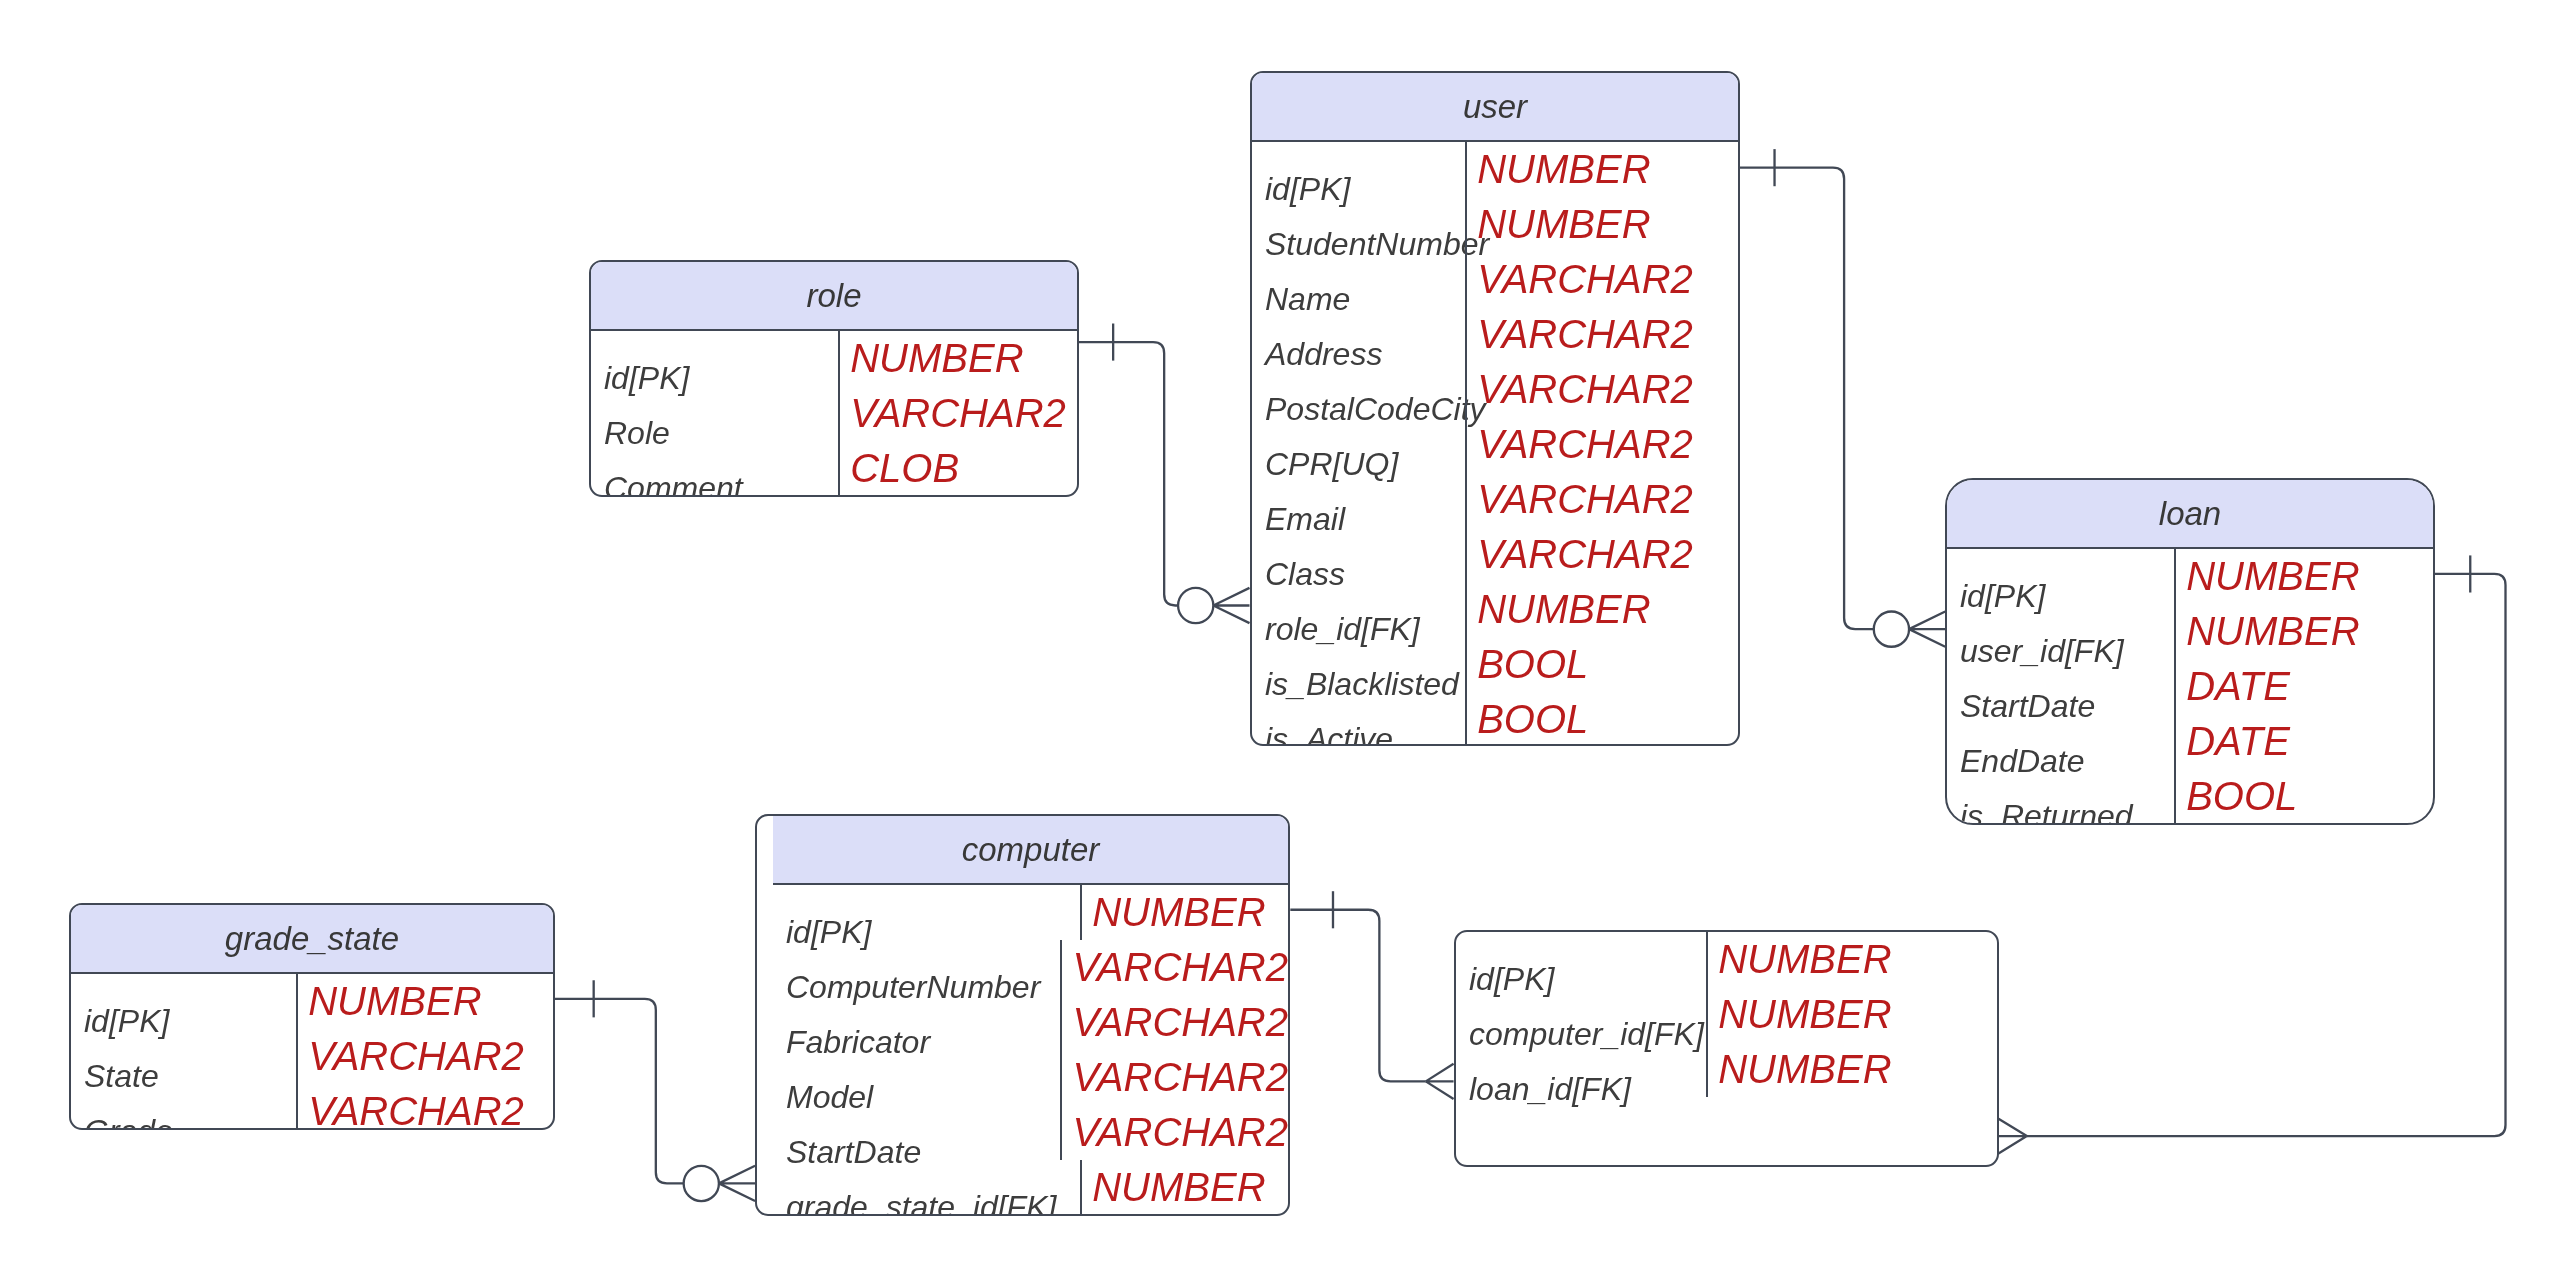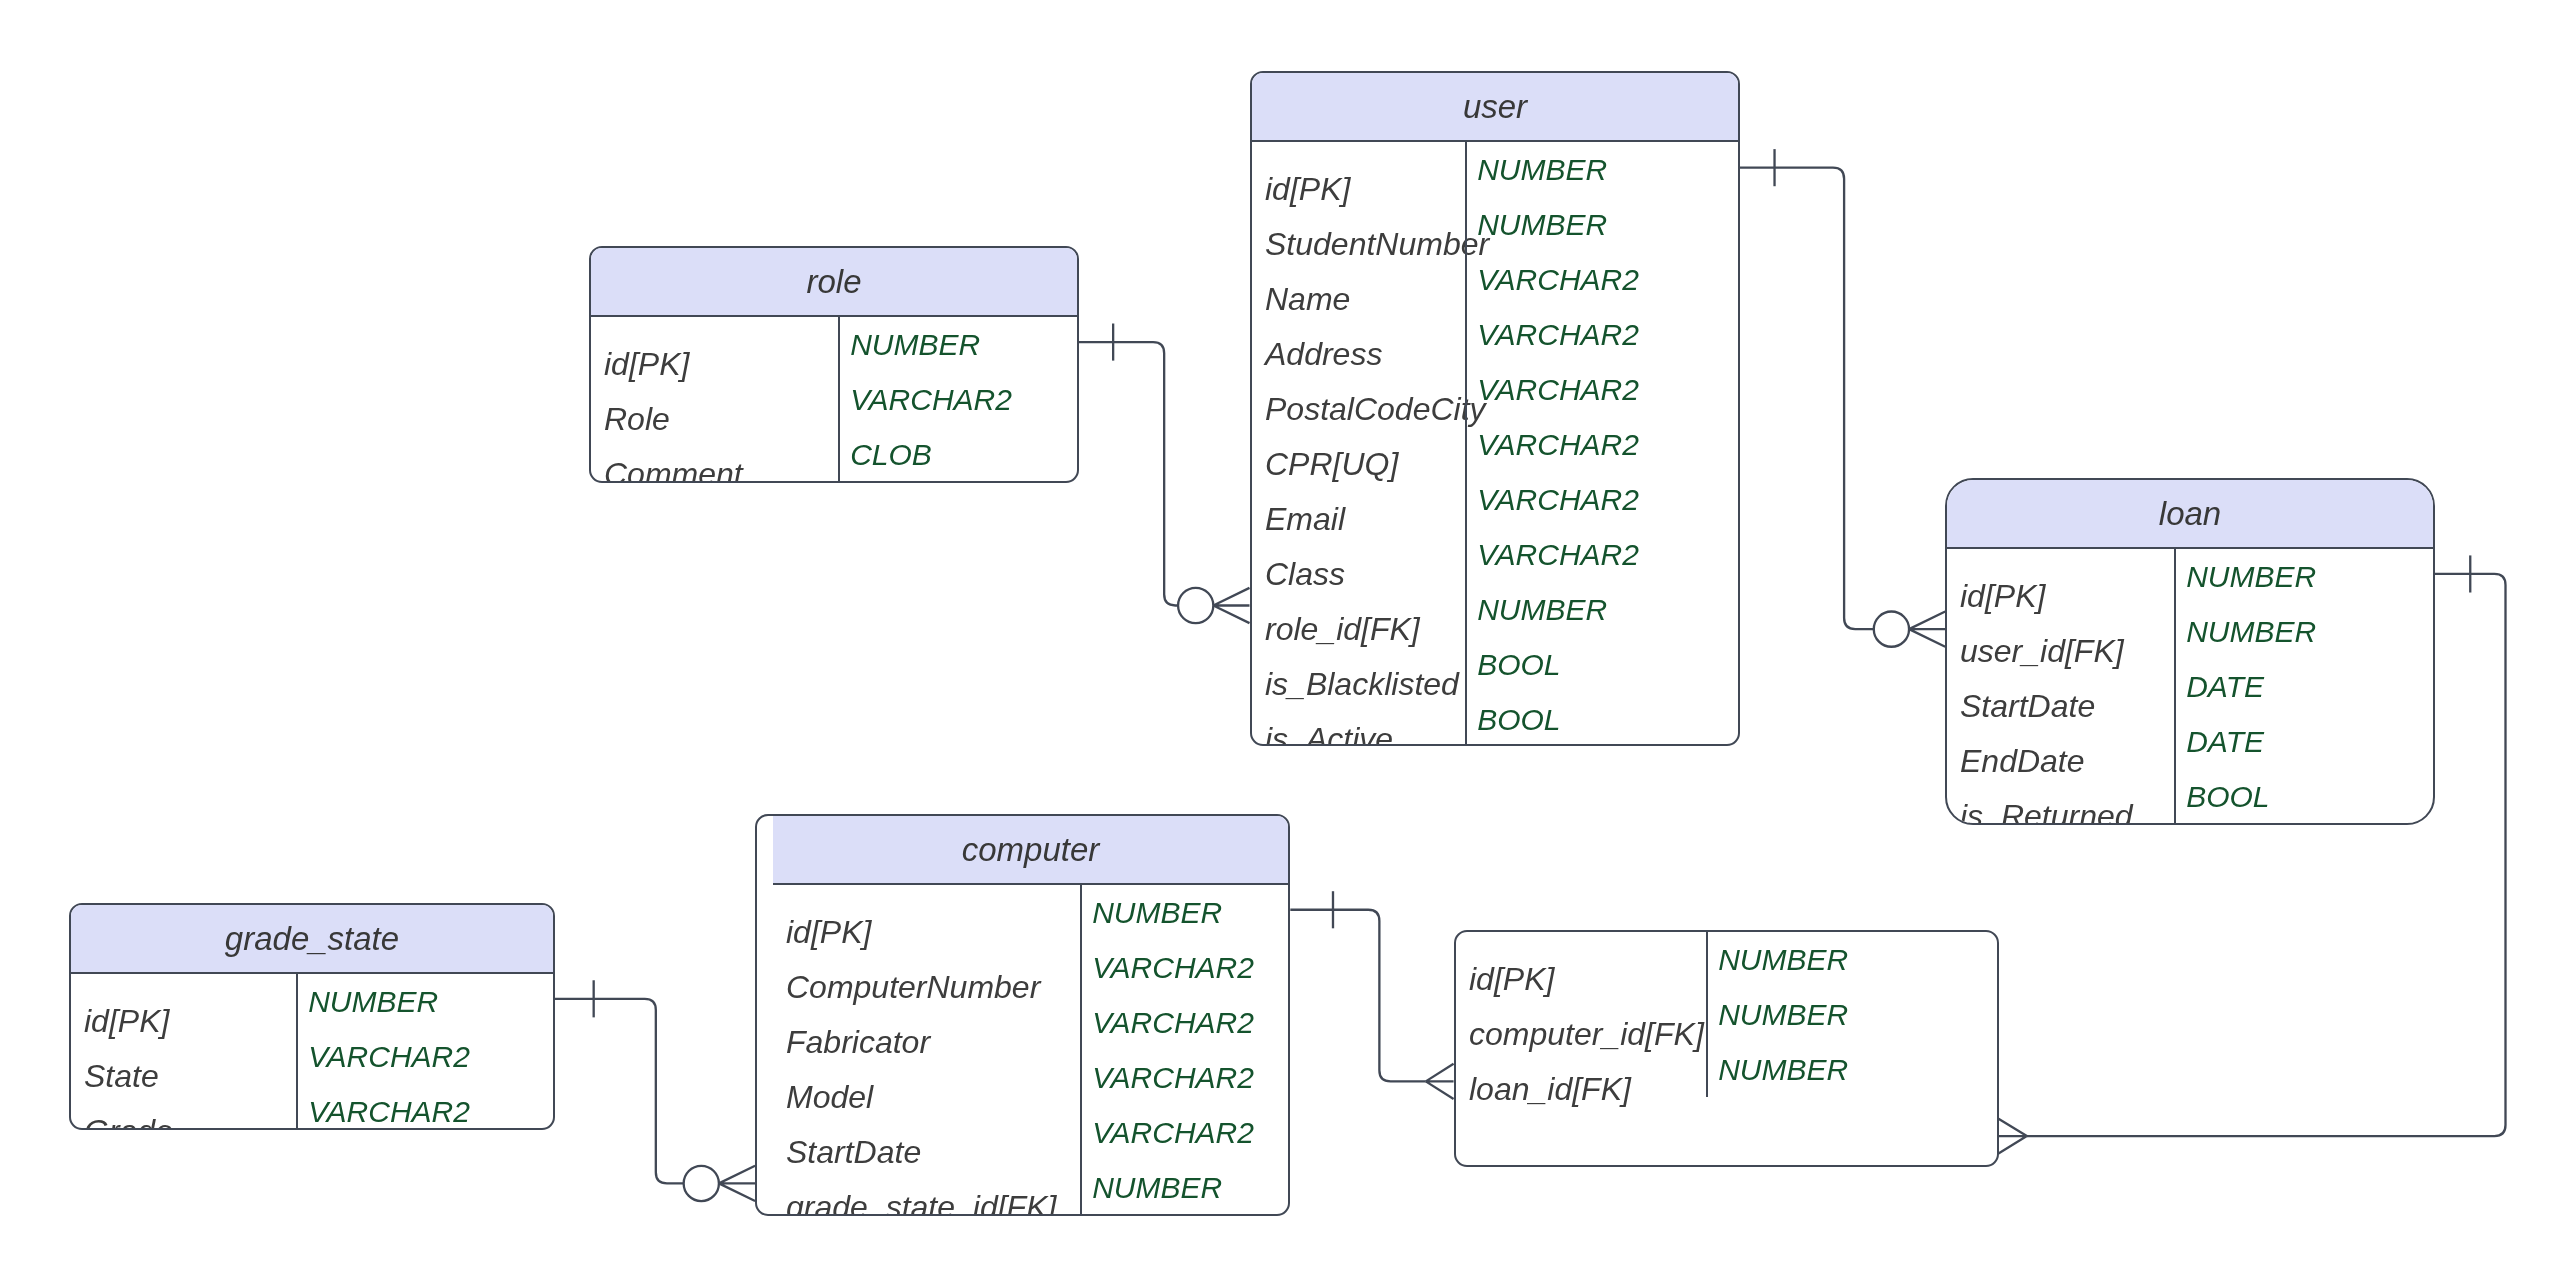--- a/index.html
+++ b/index.html
@@ -9,21 +9,21 @@
   svg.connectors{position:absolute;left:0;top:0;}
   .table{position:absolute;box-sizing:border-box;background:#ffffff;
          border:2.3px solid #414855;border-radius:13px;overflow:hidden;font-style:italic;}
   .thead{box-sizing:border-box;height:69px;background:#dbdef8;
          border-bottom:2.3px solid #414855;display:flex;align-items:center;justify-content:center;
          font-size:33px;color:#383838;}
   .trow{display:flex;height:55px;align-items:stretch;}
   .fname{box-sizing:border-box;width:var(--name-w);display:flex;align-items:center;
          padding-left:13px;font-size:32px;color:#3d3d3d;white-space:nowrap;margin-top:40px;}
   .ftype{box-sizing:border-box;flex:1;display:flex;align-items:center;
-         border-left:2.3px solid #414855;padding-left:10.2px;font-size:30px;color:#14532d;white-space:nowrap;}
+         border-left:2.3px solid #414855;padding-left:10.2px;font-size:40px;color:#b91c1c;white-space:nowrap;}
 </style>
 </head>
 <body>
 
 <div class="canvas">
 
 <svg class="connectors" width="2576" height="1288" viewBox="0 0 2777 1388" fill="none" stroke="#414855" stroke-width="2.5">
 
   <g>
     <path d="M 1163,368.5 H 1243 Q 1255,368.5 1255,380.5 V 640.5 Q 1255,652.5 1267,652.5 H 1270"></path>
@@ -100,21 +100,21 @@
   <div class="trow">
     <div class="fname">is_Blacklisted</div>
     <div class="ftype">BOOL</div>
   </div>
   <div class="trow">
     <div class="fname">is_Active</div>
     <div class="ftype">BOOL</div>
   </div>
 </div>
 
-<div class="table" style="left:589px;top:246px;width:490px;height:237px;--name-w:247px;">
+<div class="table" style="left:589px;top:260px;width:490px;height:237px;--name-w:247px;">
   <div class="thead">role</div>
   <div class="trow">
     <div class="fname">id[PK]</div>
     <div class="ftype">NUMBER</div>
   </div>
   <div class="trow">
     <div class="fname">Role</div>
     <div class="ftype">VARCHAR2</div>
   </div>
   <div class="trow">

